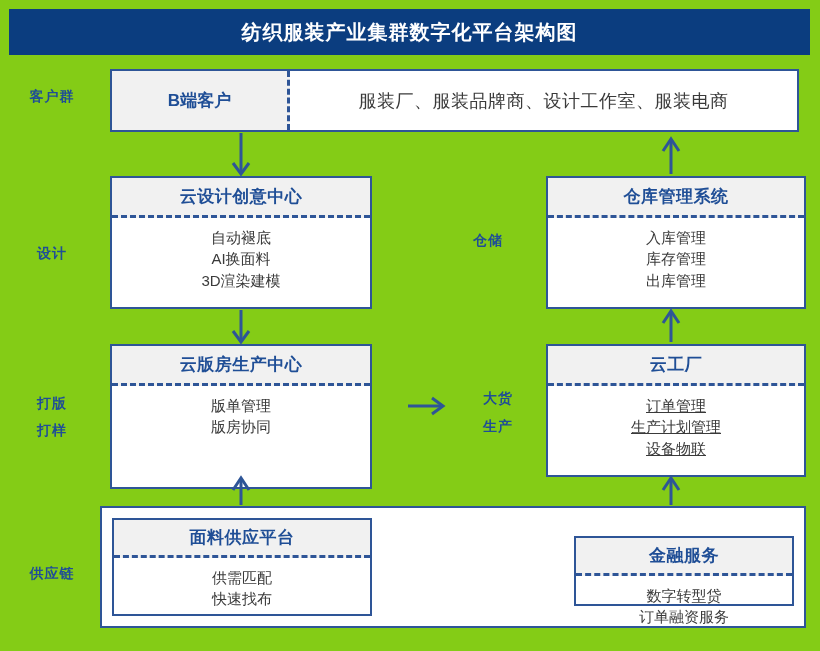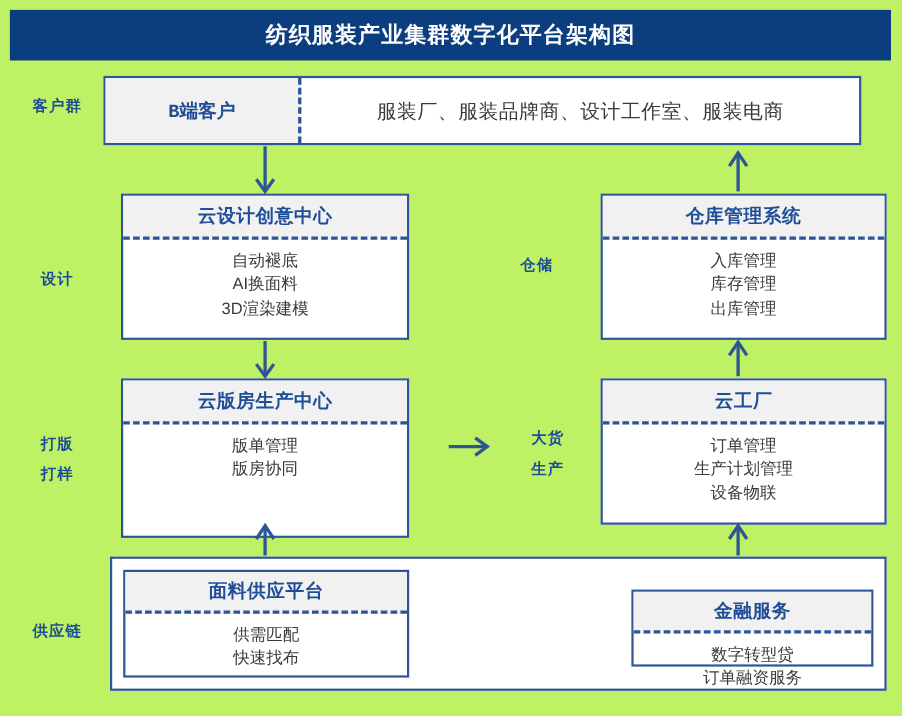--- a/index.html
+++ b/index.html
@@ -12,21 +12,21 @@
     height: 651px;
     font-family: "Liberation Sans", "DejaVu Sans", sans-serif;
     color: #1f3864;
     overflow: hidden;
   }
 
   #canvas {
     position: relative;
     width: 820px;
     height: 651px;
-    background: #bef264;
+    background: #84cc16;
   }
 
   
   .title-bar {
     position: absolute;
     left: 9px;
     top: 9px;
     width: 801px;
     height: 46px;
     background: #0b3d7f;
@@ -87,29 +87,28 @@
     font-size: 15px;
     line-height: 1.42;
   }
   .card > .card-body .feat {
     white-space: nowrap;
   }
 
   
   .customer-box {
     position: absolute;
-    left: 94px;
+    left: 110px;
     top: 69px;
     width: 689px;
     height: 63px;
     box-sizing: border-box;
     border: 2px solid #2e5597;
     background: #ffffff;
     display: flex;
-    font-family: Liberation Mono, monospace;
   }
   .customer-box .cust-tag {
     box-sizing: border-box;
     width: 178px;
     background: #f1f1f1;
     border-right: 3px dashed #2e5597;
     display: flex;
     align-items: center;
     justify-content: center;
     color: #1f4e96;
@@ -195,21 +194,21 @@
   <div class="card" style="left:110px; top:344px; width:262px; height:145px;">
     <div class="card-head" style="height:40px;">云版房生产中心</div>
     <div class="card-body" style="height:89px;">
       <span class="feat">版单管理</span>
       <span class="feat">版房协同</span>
     </div>
   </div>
 
   <div class="card" style="left:546px; top:344px; width:260px; height:133px;">
     <div class="card-head" style="height:40px;">云工厂</div>
-    <div class="card-body" style="height:114px;">
+    <div class="card-body" style="height:114px;text-decoration:underline;">
       <span class="feat">订单管理</span>
       <span class="feat">生产计划管理</span>
       <span class="feat">设备物联</span>
     </div>
   </div>
 
   <div class="card" style="left:112px; top:518px; width:260px; height:98px;">
     <div class="card-head" style="height:38px;">面料供应平台</div>
     <div class="card-body" style="height:40px;">
       <span class="feat">供需匹配</span>

